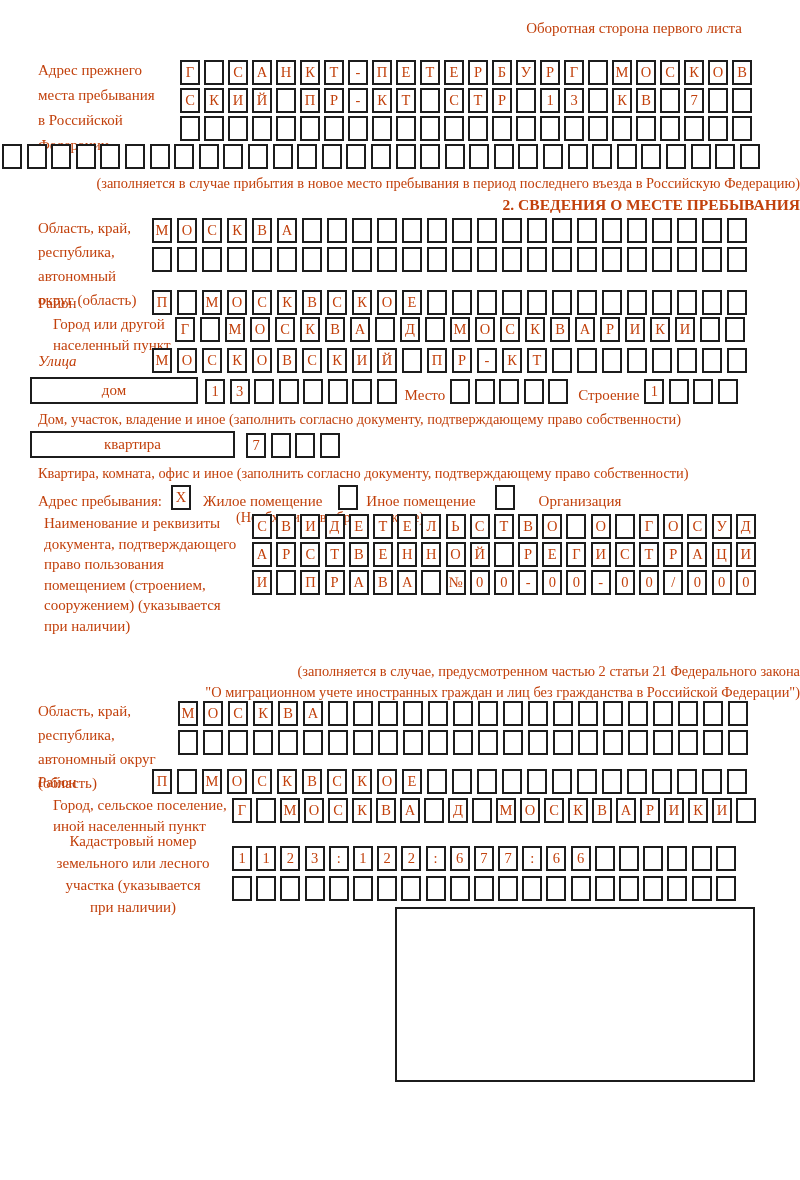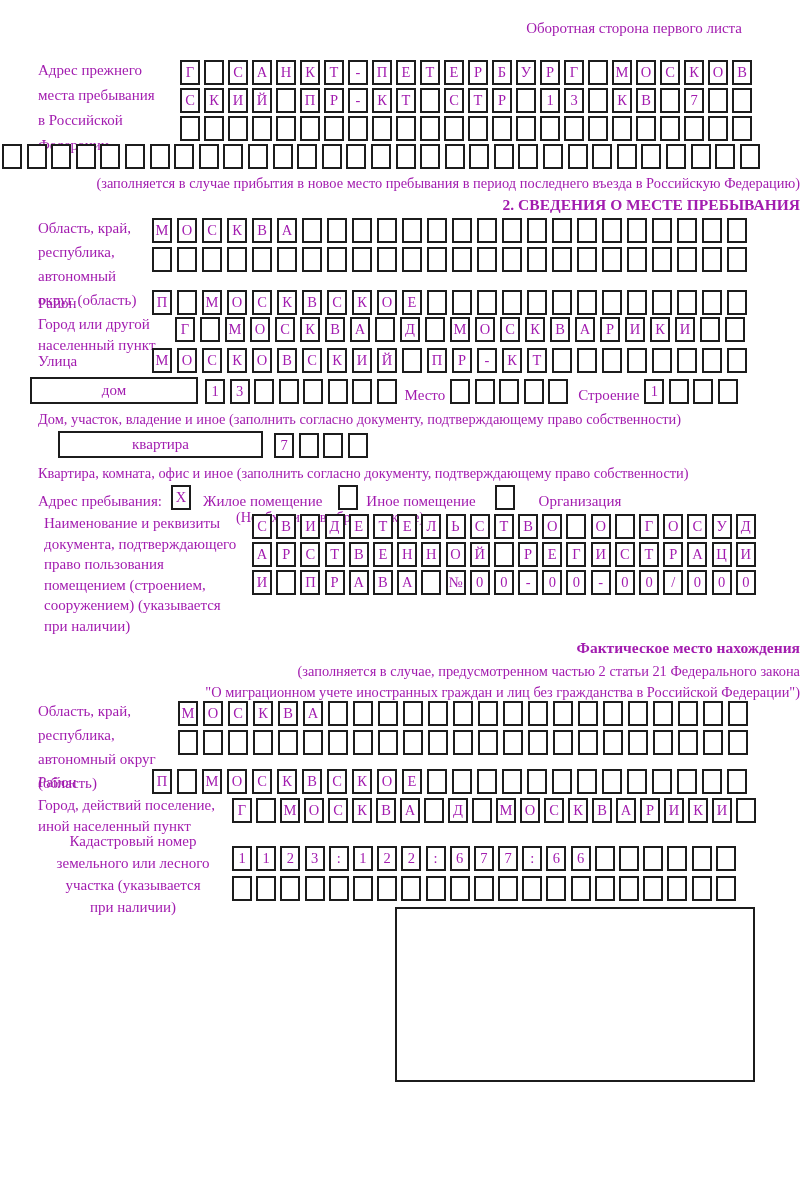--- a/index.html
+++ b/index.html
@@ -1,20 +1,20 @@
 <!DOCTYPE html>
 <html><head>
 <meta charset="utf-8">
 <style>
   html,body{margin:0;padding:0;background:#fff;}
   .page{position:relative;width:800px;height:1180px;background:#fff;
-        font-family:"Liberation Serif","DejaVu Serif",serif;color:#a21caf;overflow:hidden;}
+        font-family:"Liberation Serif","DejaVu Serif",serif;color:#c2410c;overflow:hidden;}
   .abs{position:absolute;}
   .lbl{position:absolute;font-size:15px;line-height:24px;white-space:pre-line;}
-  .lh25{line-height:25px;} .lh21{line-height:21px;} .lh22{line-height:22px;text-align:center;} .lh20{line-height:20.5px;}
+  .lh25{line-height:25px;} .lh21{line-height:21px;margin-left:15px;} .lh22{line-height:22px;text-align:center;} .lh20{line-height:20.5px;}
   .cap{position:absolute;font-size:14.4px;line-height:19px;}
   .ctr{left:0;width:800px;text-align:right;}
   .ttl{position:absolute;font-weight:bold;font-size:15.5px;}
   .row{position:absolute;display:flex;gap:4px;}
   .g5{gap:5px;} .g42{gap:4.2px;} .g46{gap:4.6px;}
   .bx{flex:none;box-sizing:border-box;width:20px;height:25px;border:2px solid #1c1c1c;
       display:flex;align-items:center;justify-content:center;
       font-size:14.5px;line-height:1;background:#fff;}
   .grp{display:flex;gap:4.5px;align-items:center;}
   .hrow{position:absolute;display:flex;align-items:flex-end;font-size:15px;}
@@ -256,21 +256,21 @@
       <span class="bx">В</span>
       <span class="bx">А</span>
       <span class="bx">Р</span>
       <span class="bx">И</span>
       <span class="bx">К</span>
       <span class="bx">И</span>
       <span class="bx"></span>
       <span class="bx"></span>
     </div>
 
-  <div class="lbl" style="left:38px;top:349px;">Улица</div>
+  <div class="lbl" style="left:38px;top:349px;font-style:italic;">Улица</div>
   <div class="row g5" style="left:152px;top:348px;">
       <span class="bx">М</span>
       <span class="bx">О</span>
       <span class="bx">С</span>
       <span class="bx">К</span>
       <span class="bx">О</span>
       <span class="bx">В</span>
       <span class="bx">С</span>
       <span class="bx">К</span>
       <span class="bx">И</span>
@@ -315,21 +315,21 @@
     <div class="grp">
         <span class="bx">1</span>
         <span class="bx"></span>
         <span class="bx"></span>
         <span class="bx"></span>
       </div>
   </div>
   <div class="cap" style="left:38px;top:410px;">Дом, участок, владение и иное (заполнить согласно документу, подтверждающему право собственности)</div>
 
   <div class="hrow" style="left:30px;top:431px;">
-    <div class="bigbox" style="width:205px;margin-left:28px;">квартира</div>
+    <div class="bigbox" style="width:205px;">квартира</div>
     <div class="grp" style="margin-left:11px;">
         <span class="bx">7</span>
         <span class="bx"></span>
         <span class="bx"></span>
         <span class="bx"></span>
       </div>
   </div>
   <div class="cap" style="left:38px;top:464px;">Квартира, комната, офис и иное (заполнить согласно документу, подтверждающему право собственности)</div>
 
   <div class="hrow" style="left:38px;top:485px;">
@@ -412,21 +412,20 @@
       <span class="bx">0</span>
       <span class="bx">-</span>
       <span class="bx">0</span>
       <span class="bx">0</span>
       <span class="bx">/</span>
       <span class="bx">0</span>
       <span class="bx">0</span>
       <span class="bx">0</span>
     </div>
 
-  <div class="ttl ctr" style="top:639px;">Фактическое место нахождения</div>
   <div class="cap ctr pre" style="top:661px;line-height:21px;">(заполняется в случае, предусмотренном частью 2 статьи 21 Федерального закона
 "О миграционном учете иностранных граждан и лиц без гражданства в Российской Федерации")</div>
 
   <div class="lbl" style="left:38px;top:699px;width:145px;">Область, край,
 республика,
 автономный округ
 (область)</div>
   <div class="row g5" style="left:178px;top:701px;">
       <span class="bx">М</span>
       <span class="bx">О</span>
@@ -499,21 +498,21 @@
       <span class="bx"></span>
       <span class="bx"></span>
       <span class="bx"></span>
       <span class="bx"></span>
       <span class="bx"></span>
       <span class="bx"></span>
       <span class="bx"></span>
       <span class="bx"></span>
     </div>
 
-  <div class="lbl lh21" style="left:38px;top:795px;width:200px;">Город, действий поселение,
+  <div class="lbl lh21" style="left:38px;top:795px;width:200px;">Город, сельское поселение,
 иной населенный пункт</div>
   <div class="row" style="left:232px;top:798px;">
       <span class="bx">Г</span>
       <span class="bx"></span>
       <span class="bx">М</span>
       <span class="bx">О</span>
       <span class="bx">С</span>
       <span class="bx">К</span>
       <span class="bx">В</span>
       <span class="bx">А</span>

